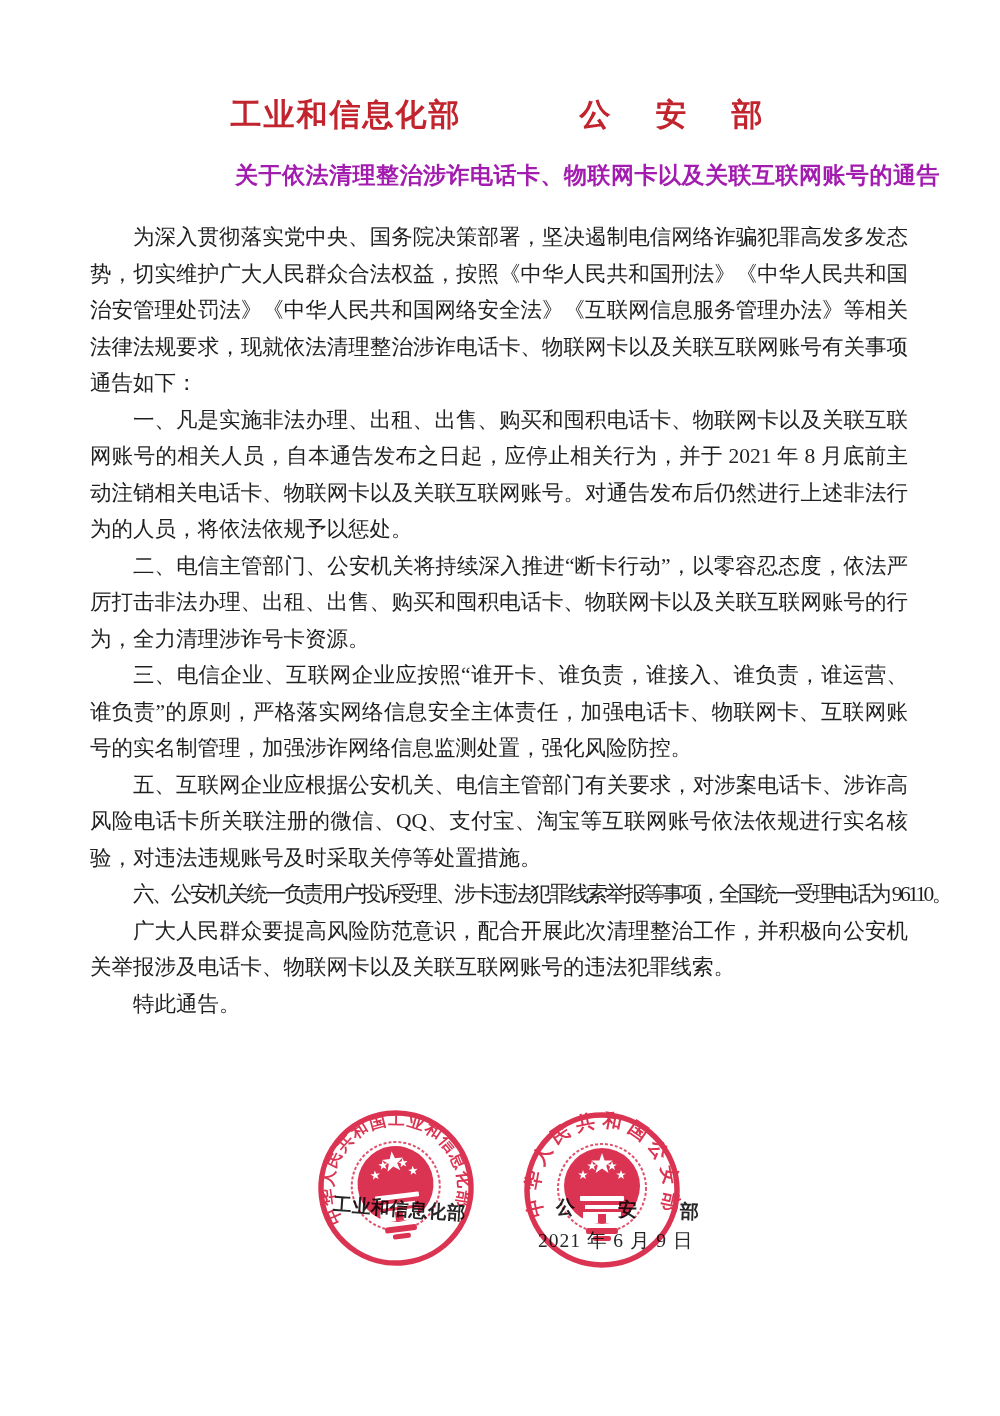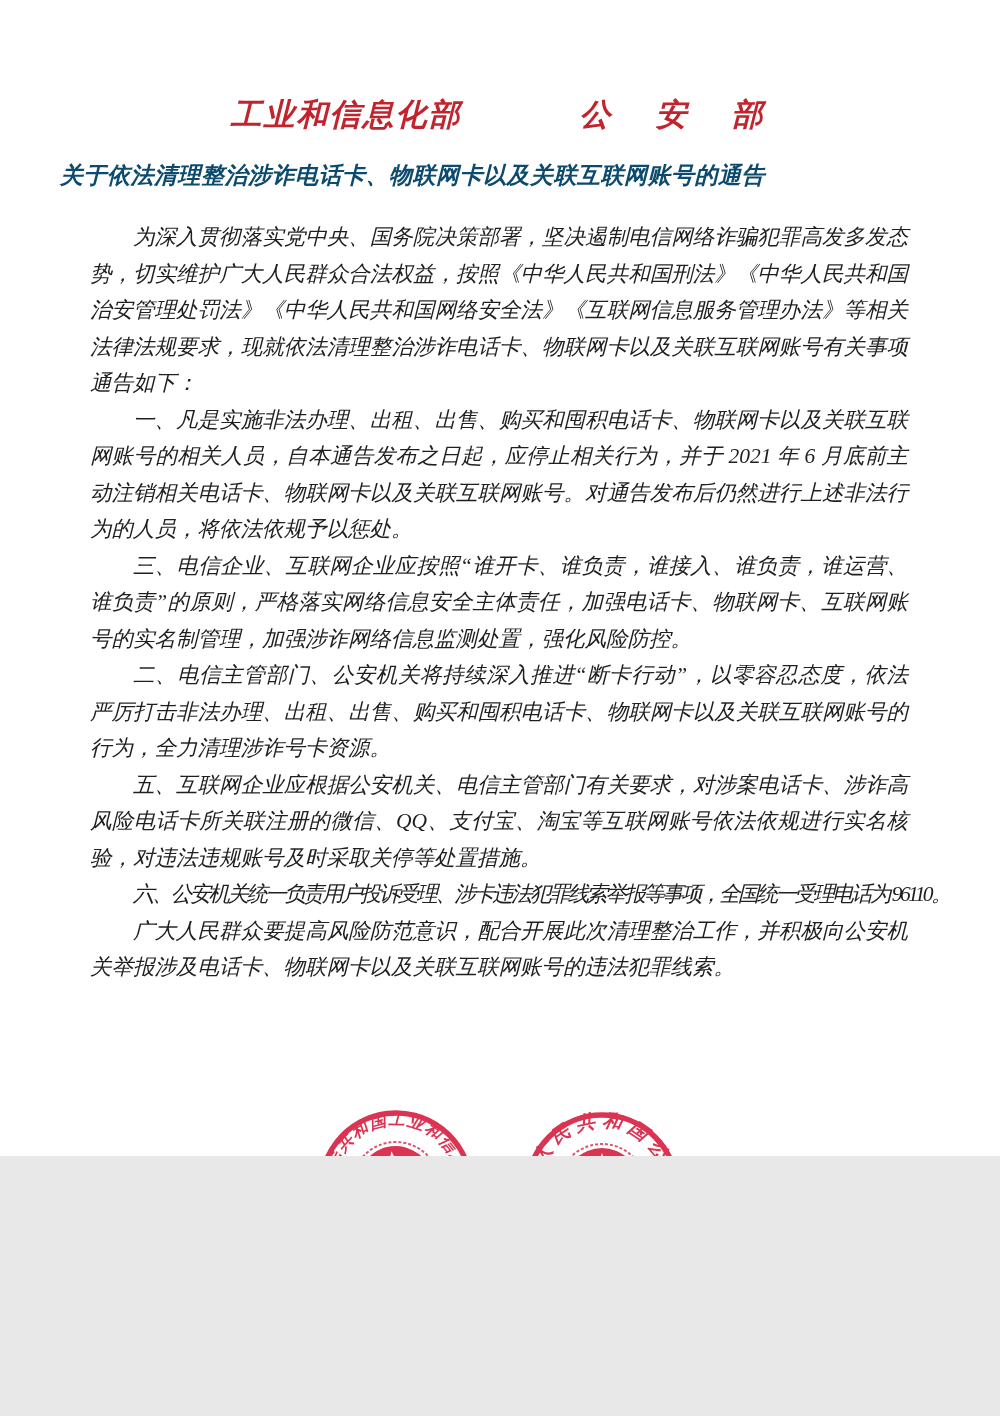--- a/index.html
+++ b/index.html
@@ -1,43 +1,42 @@
 <!DOCTYPE html>
 <html><head>
 <meta charset="utf-8">
 <style>
   html,body{margin:0;padding:0;background:#e8e8e8;}
   .page{
     position:relative;
-    width:1000px;height:1156px;
+    width:1000px;height:1416px;
     margin:0 auto;
     background:#ffffff;
     font-family:"Liberation Serif","DejaVu Serif",serif;
     color:#1f1f1f;
     overflow:hidden;
-    font-style:italic;
   }
   .doc-header{
     padding-top:94px;
     display:flex;
     justify-content:center;
     align-items:baseline;
     gap:118px;
     font-size:31px;
     font-weight:bold;
     color:#c2242e;
     letter-spacing:2px;
   }
   .doc-header .spaced{letter-spacing:7px;}
   .doc-title{
     margin:24px 60px 0 60px;
-    text-align:left;
+    text-align:right;
     font-size:23px;
     font-weight:bold;
-    color:#0c4a6e;
+    color:#a21caf;
     letter-spacing:0.5px;
   }
   .doc-body{
     margin:28px 92px 0 90px;
     font-size:21.5px;
     line-height:36.5px;
     text-align:justify;
   }
   .doc-body p{
     margin:0;
@@ -89,26 +88,27 @@
 
   <div class="doc-header">
     <span>工业和信息化部</span>
     <span class="spaced">公　安　部</span>
   </div>
 
   <h1 class="doc-title">关于依法清理整治涉诈电话卡、物联网卡以及关联互联网账号的通告</h1>
 
   <div class="doc-body" id="body-container">
       <p>为深入贯彻落实党中央、国务院决策部署，坚决遏制电信网络诈骗犯罪高发多发态势，切实维护广大人民群众合法权益，按照《中华人民共和国刑法》《中华人民共和国治安管理处罚法》《中华人民共和国网络安全法》《互联网信息服务管理办法》等相关法律法规要求，现就依法清理整治涉诈电话卡、物联网卡以及关联互联网账号有关事项通告如下：</p>
-      <p>一、凡是实施非法办理、出租、出售、购买和囤积电话卡、物联网卡以及关联互联网账号的相关人员，自本通告发布之日起，应停止相关行为，并于 2021 年 6 月底前主动注销相关电话卡、物联网卡以及关联互联网账号。对通告发布后仍然进行上述非法行为的人员，将依法依规予以惩处。</p>
+      <p>一、凡是实施非法办理、出租、出售、购买和囤积电话卡、物联网卡以及关联互联网账号的相关人员，自本通告发布之日起，应停止相关行为，并于 2021 年 8 月底前主动注销相关电话卡、物联网卡以及关联互联网账号。对通告发布后仍然进行上述非法行为的人员，将依法依规予以惩处。</p>
+      <p>二、电信主管部门、公安机关将持续深入推进“断卡行动”，以零容忍态度，依法严厉打击非法办理、出租、出售、购买和囤积电话卡、物联网卡以及关联互联网账号的行为，全力清理涉诈号卡资源。</p>
       <p>三、电信企业、互联网企业应按照“谁开卡、谁负责，谁接入、谁负责，谁运营、谁负责”的原则，严格落实网络信息安全主体责任，加强电话卡、物联网卡、互联网账号的实名制管理，加强涉诈网络信息监测处置，强化风险防控。</p>
-      <p>二、电信主管部门、公安机关将持续深入推进“断卡行动”，以零容忍态度，依法严厉打击非法办理、出租、出售、购买和囤积电话卡、物联网卡以及关联互联网账号的行为，全力清理涉诈号卡资源。</p>
       <p>五、互联网企业应根据公安机关、电信主管部门有关要求，对涉案电话卡、涉诈高风险电话卡所关联注册的微信、QQ、支付宝、淘宝等互联网账号依法依规进行实名核验，对违法违规账号及时采取关停等处置措施。</p>
       <p class="tight">六、公安机关统一负责用户投诉受理、涉卡违法犯罪线索举报等事项，全国统一受理电话为 96110。</p>
       <p>广大人民群众要提高风险防范意识，配合开展此次清理整治工作，并积极向公安机关举报涉及电话卡、物联网卡以及关联互联网账号的违法犯罪线索。</p>
+      <p>特此通告。</p>
     </div>
 
   <div class="seal-wrap seal-left">
     <svg viewBox="0 0 160 160">
         <circle cx="80" cy="80" r="75" fill="none" stroke="#d92545" stroke-width="5.5"></circle>
         <path id="sealarc0" d="M 22.9 106.6 A 63 63 0 1 1 137.1 106.6" fill="none"></path>
         <text font-size="16.5" font-weight="bold" fill="#d92545" letter-spacing="1.5"><textPath href="#sealarc0" startOffset="50%" text-anchor="middle">中华人民共和国工业和信息化部</textPath></text>
         <circle cx="80" cy="78" r="44" fill="none" stroke="#d92545" stroke-width="2" stroke-dasharray="3 2" opacity="0.85"></circle>
         <circle cx="80" cy="76" r="38" fill="#d92545"></circle>
         <polygon points="80.0,43.0 82.6,50.4 90.5,50.6 84.2,55.4 86.5,62.9 80.0,58.4 73.5,62.9 75.8,55.4 69.5,50.6 77.4,50.4" fill="#fff"></polygon>

